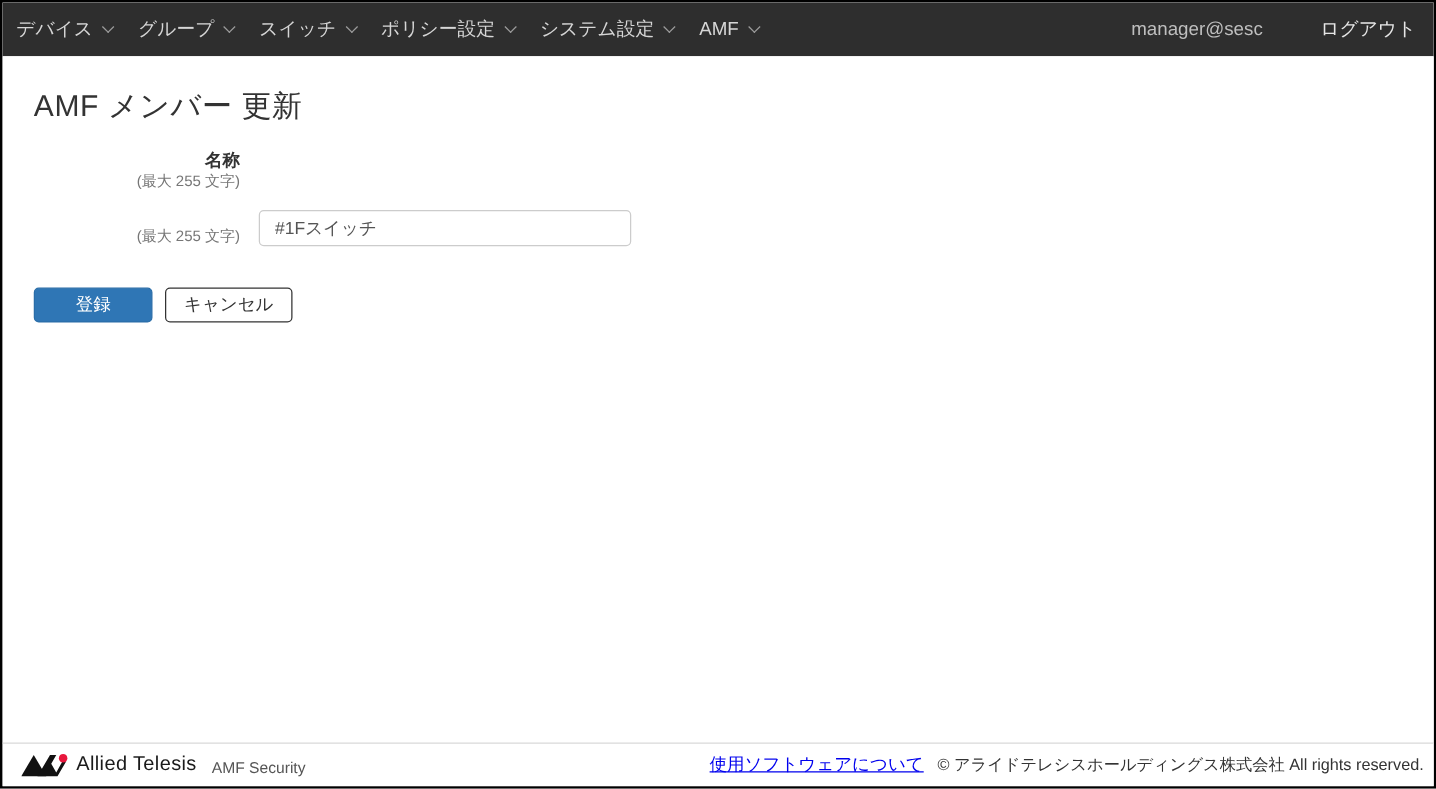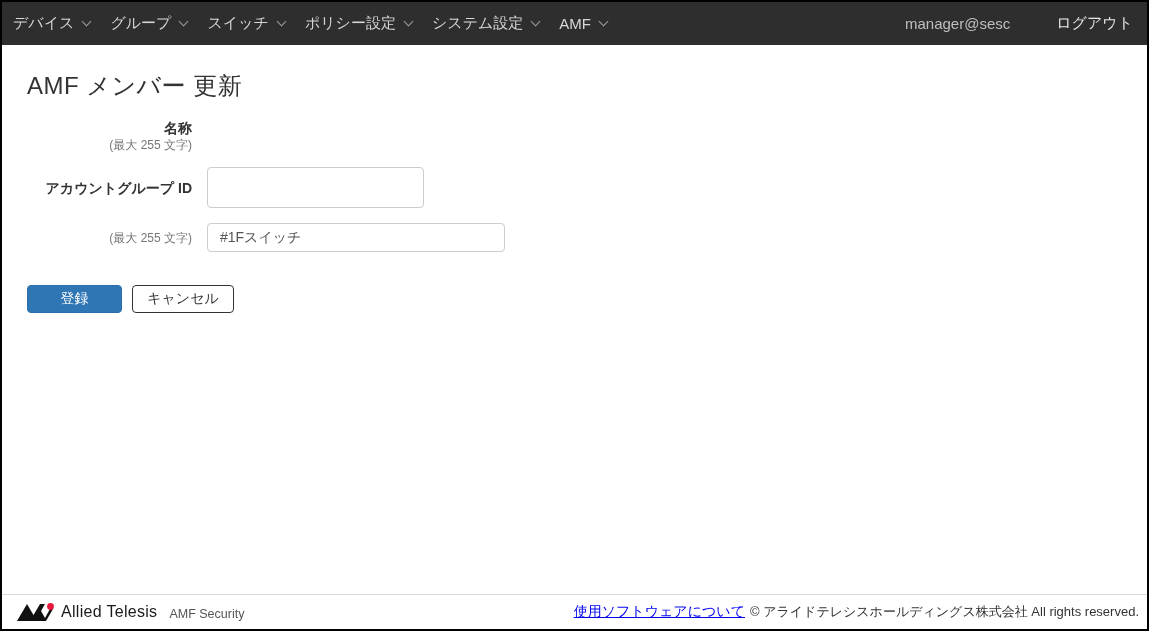--- a/index.html
+++ b/index.html
@@ -43,21 +43,21 @@
   
   .main { flex:1 1 auto; background:#fff; }
   .page-title {
     margin:27px 0 0 25px;
     font-size:24px; line-height:28px;
     font-weight:500; color:#333;
     letter-spacing:0.5px;
   }
 
   .form-area { margin-top:18px; }
-  .form-row { display:flex; align-items:center; }
+  .form-row { display:flex; align-items:flex-end; }
   .form-row.center { align-items:center; }
   .row-name    { margin-top:0; }
   .row-account { margin-top:14px; }
   .row-remarks { margin-top:15px; }
 
   .label-col {
     width:190px; flex:0 0 190px;
     text-align:right; padding-top:1px;
   }
   .field-label { font-size:14px; font-weight:bold; color:#333; line-height:18px; display:block; }
@@ -98,21 +98,21 @@
     display:flex; align-items:center;
     padding:0 8px 0 15px;
     background:#fff;
   }
   .footer-left { display:flex; align-items:center; }
   .logo { display:flex; align-items:center; }
   .brand-text { font-size:16px; color:#1a1a1a; margin-left:6px; letter-spacing:0.3px; }
   .product-name { font-size:12.5px; color:#555; margin-left:12px; padding-top:3px; }
   .footer-right { margin-left:auto; display:flex; align-items:center; }
   .software-link { color:#0000ee; text-decoration:underline; font-size:14px; cursor:pointer; }
-  .copyright { font-size:13px; color:#333; margin-left:5px; white-space:nowrap; }
+  .copyright { font-size:13px; color:#333; margin-left:11px; white-space:nowrap; }
 </style>
 </head>
 <body>
 
 <div class="window">
 
   <nav class="navbar">
     <div class="nav-left">
       <div class="nav-item">
         <span>デバイス</span>
@@ -150,28 +150,20 @@
 
     <div class="form-area">
 
       <div class="form-row row-name">
         <div class="label-col">
           <span class="field-label">名称</span>
           <span class="field-hint">(最大 255 文字)</span>
         </div>
       </div>
 
-      <div class="form-row row-account center">
-        <div class="label-col">
-          <span class="field-label">アカウントグループ ID</span>
-        </div>
-        <div class="input-col">
-          <input type="text" class="text-input input-account" value="" style="">
-        </div>
-      </div>
 
       <div class="form-row row-remarks">
         <div class="label-col">
           <span class="field-hint">(最大 255 文字)</span>
         </div>
         <div class="input-col">
           <input type="text" class="text-input input-remarks" value="#1Fスイッチ" style="">
         </div>
       </div>
 

